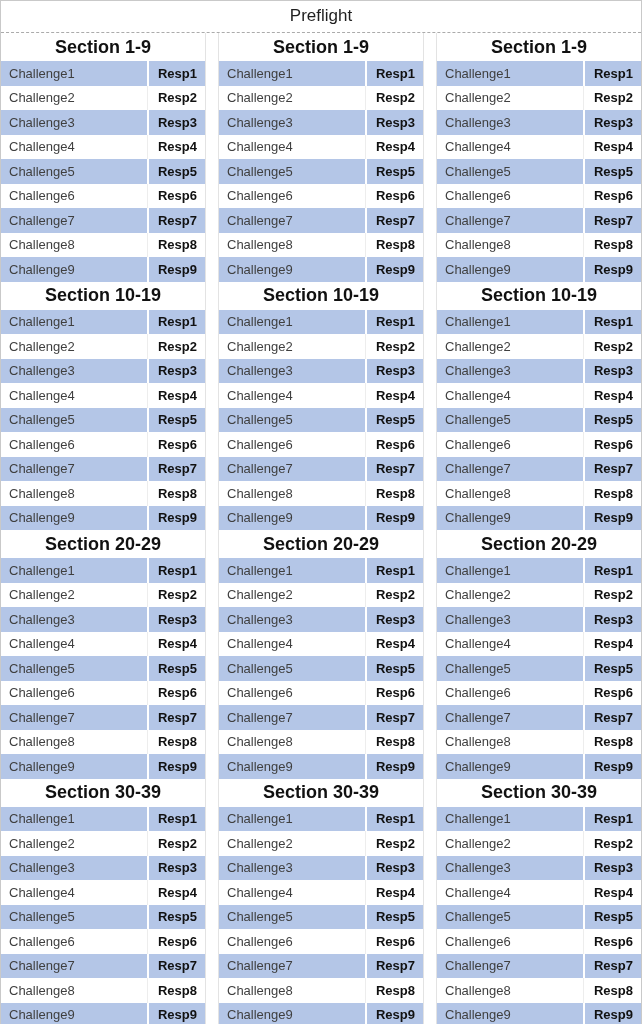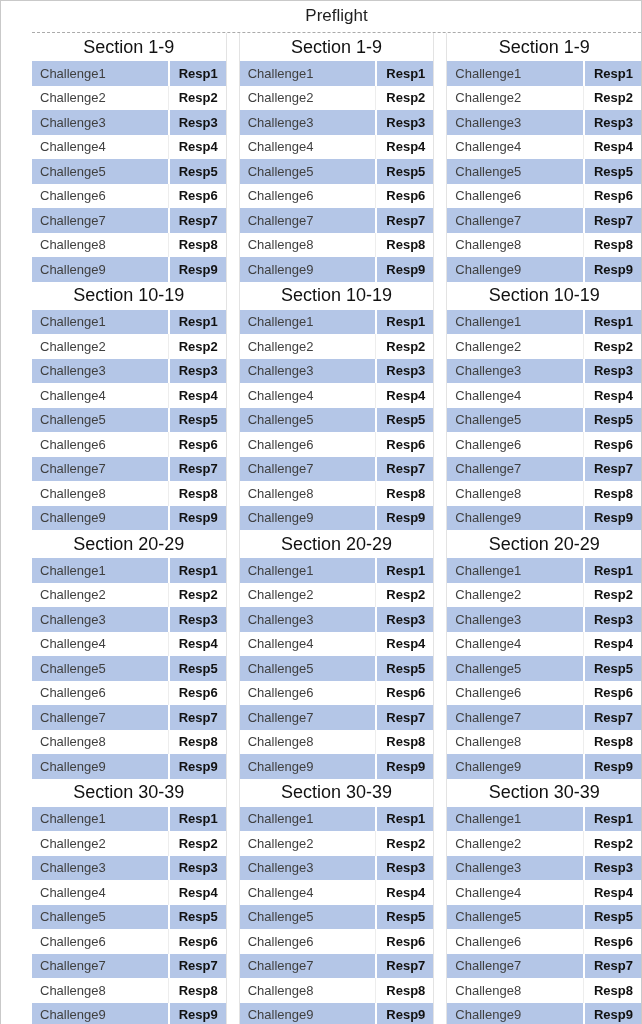--- a/index.html
+++ b/index.html
@@ -19,21 +19,20 @@
     overflow: hidden;
     background: #ffffff;
     font-family: "Liberation Sans", "DejaVu Sans", sans-serif;
   }
   .page {
     width: 642px; height: 1024px;
     border: 1px solid var(--page-border);
     border-bottom: none;
     overflow: hidden;
     background: #ffffff;
-    padding-left: 31px;
   }
   .title {
     height: 32px;
     line-height: 30px;
     text-align: center;
     font-size: 17px;
     color: var(--title-text);
     border-bottom: 1px dashed var(--title-divider);
   }
   .columns {
@@ -48,21 +47,21 @@
     border-right: 1px solid var(--column-border);
   }
   .col:first-child { border-left: none; }
   .col:last-child  { border-right: none; }
   .section-header {
     height: 28px;
     display: flex;
     align-items: center;
     justify-content: center;
     font-size: 18px;
-    font-weight: 400;
+    font-weight: 700;
     color: var(--header-text);
     background: #ffffff;
   }
   .rows { width: 100%; }
   .row {
     height: 24.5px;
     display: flex;
     align-items: center;
     font-size: 13px;
     background: var(--row-alt);

